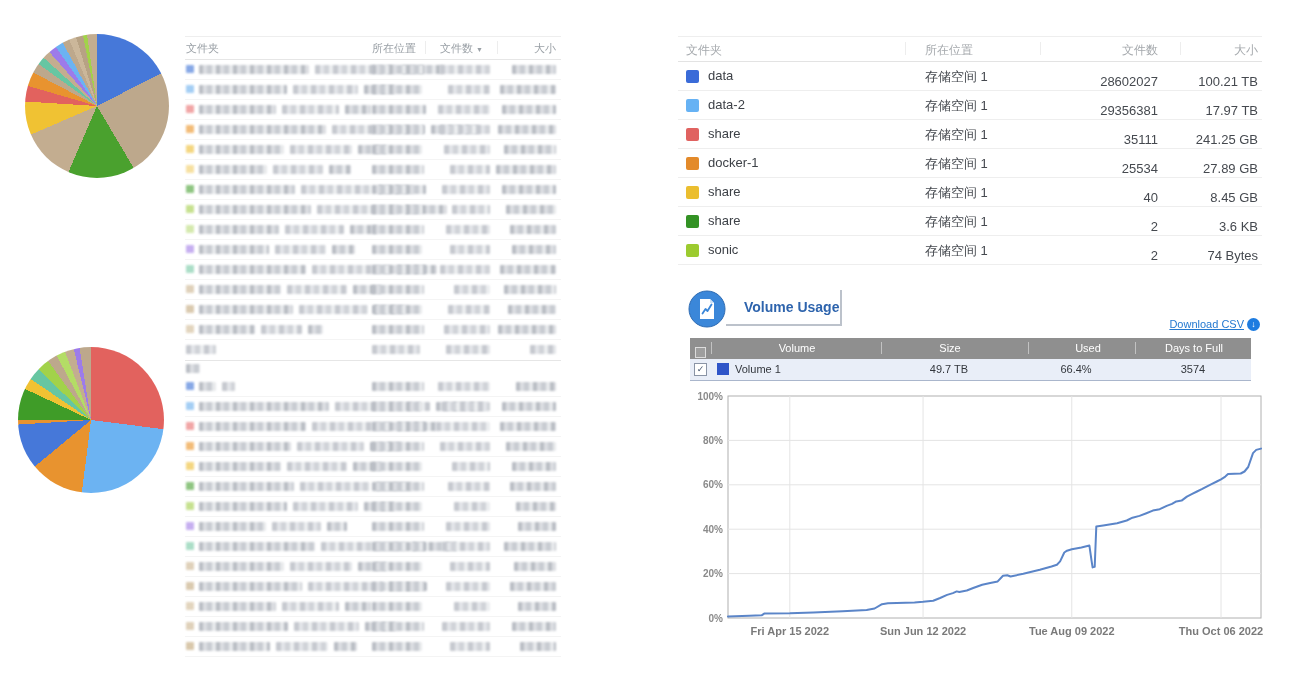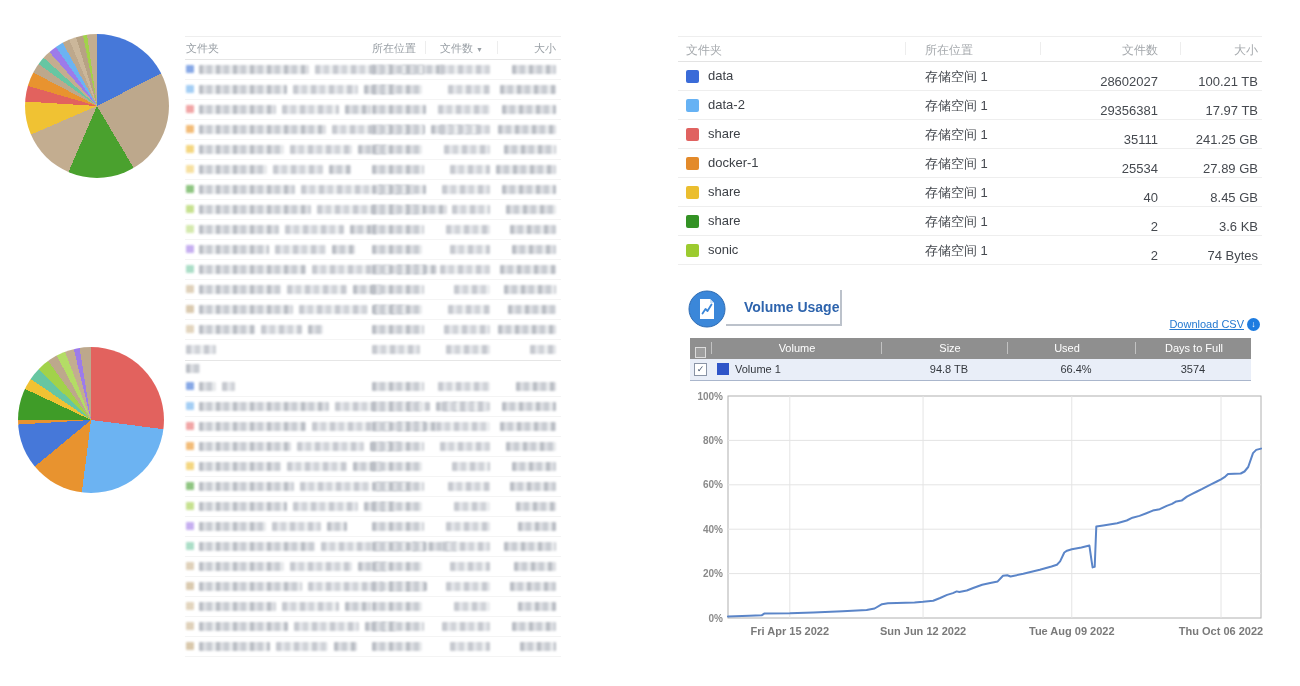--- a/index.html
+++ b/index.html
@@ -416,28 +416,28 @@
 <a class="dl-link">Download CSV</a>
 <div class="dl-ico">↓</div>
 
 <div class="vtable">
   <div class="vhead">
     <span class="c" style="left:0;width:21px;border-left:none;">
         <span class="hcb"></span>
       </span>
     <span class="c" style="left:21px;width:170px;">Volume</span>
     <span class="c" style="left:191px;width:136px;">Size</span>
-    <span class="c" style="left:317px;width:118px;">Used</span>
+    <span class="c" style="left:338px;width:118px;">Used</span>
     <span class="c" style="left:445px;width:116px;">Days to Full</span>
   </div>
   <div class="vrow">
     <span class="cb">✓</span>
     <span class="legend-sq" style="background: rgb(47, 85, 200);"></span>
     <span class="vname">Volume 1</span>
-    <span class="c" style="left:191px;width:136px;">94.8 TB</span>
+    <span class="c" style="left:191px;width:136px;">49.7 TB</span>
     <span class="c" style="left:327px;width:118px;">66.4%</span>
     <span class="c" style="left:445px;width:116px;">3574</span>
   </div>
 </div>
 
 <svg class="abs" id="usage-chart" style="left:690px;top:388px;" width="580" height="266" viewBox="0 0 580 266">
     <rect x="38" y="8" width="533" height="222" fill="#ffffff" stroke="#b0b0b0" stroke-width="1"></rect>
     <text x="33" y="233.5" text-anchor="end" font-size="10" font-weight="bold" fill="#8a8a8a">0%</text>
     <line x1="38" x2="571" y1="185.60000000000002" y2="185.60000000000002" stroke="#e4e4e4" stroke-width="1"></line>
     <text x="33" y="189.10000000000002" text-anchor="end" font-size="10" font-weight="bold" fill="#8a8a8a">20%</text>

